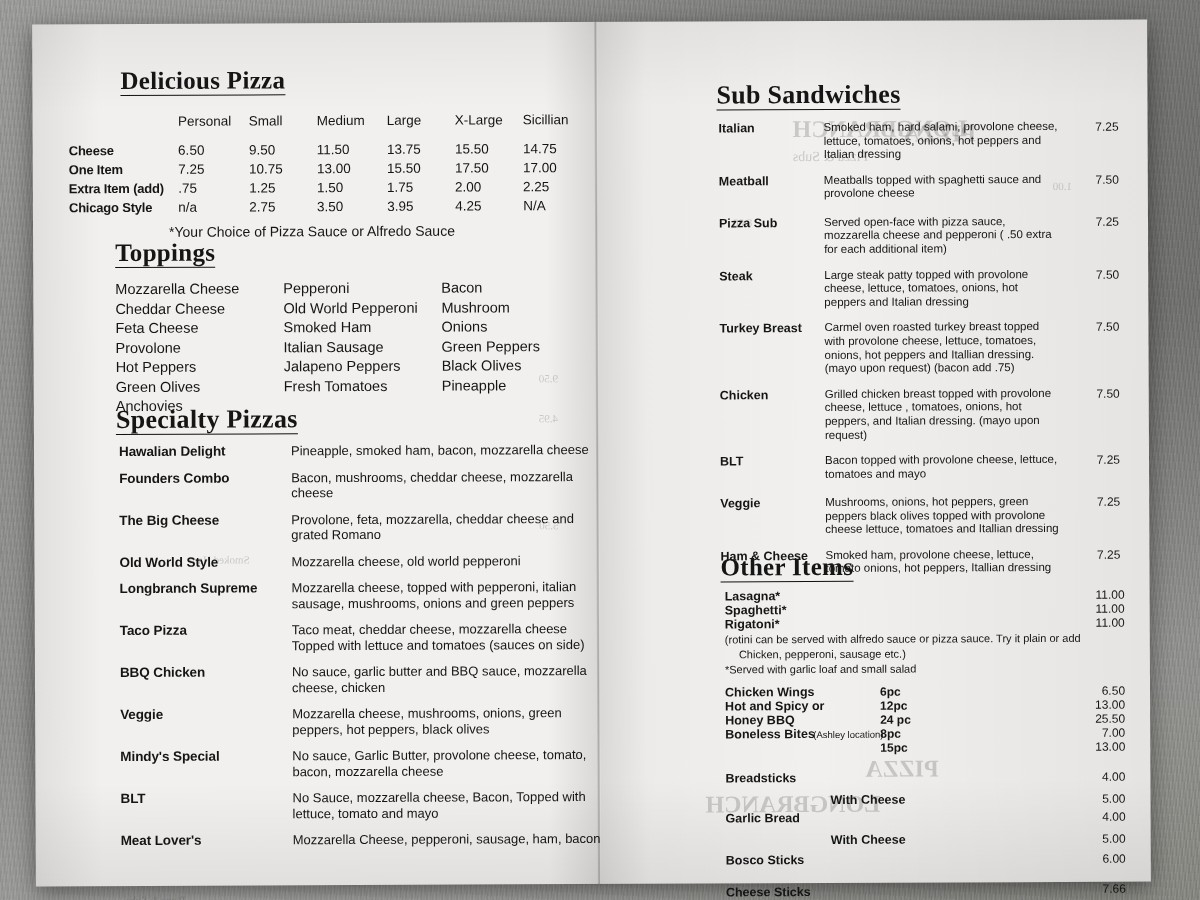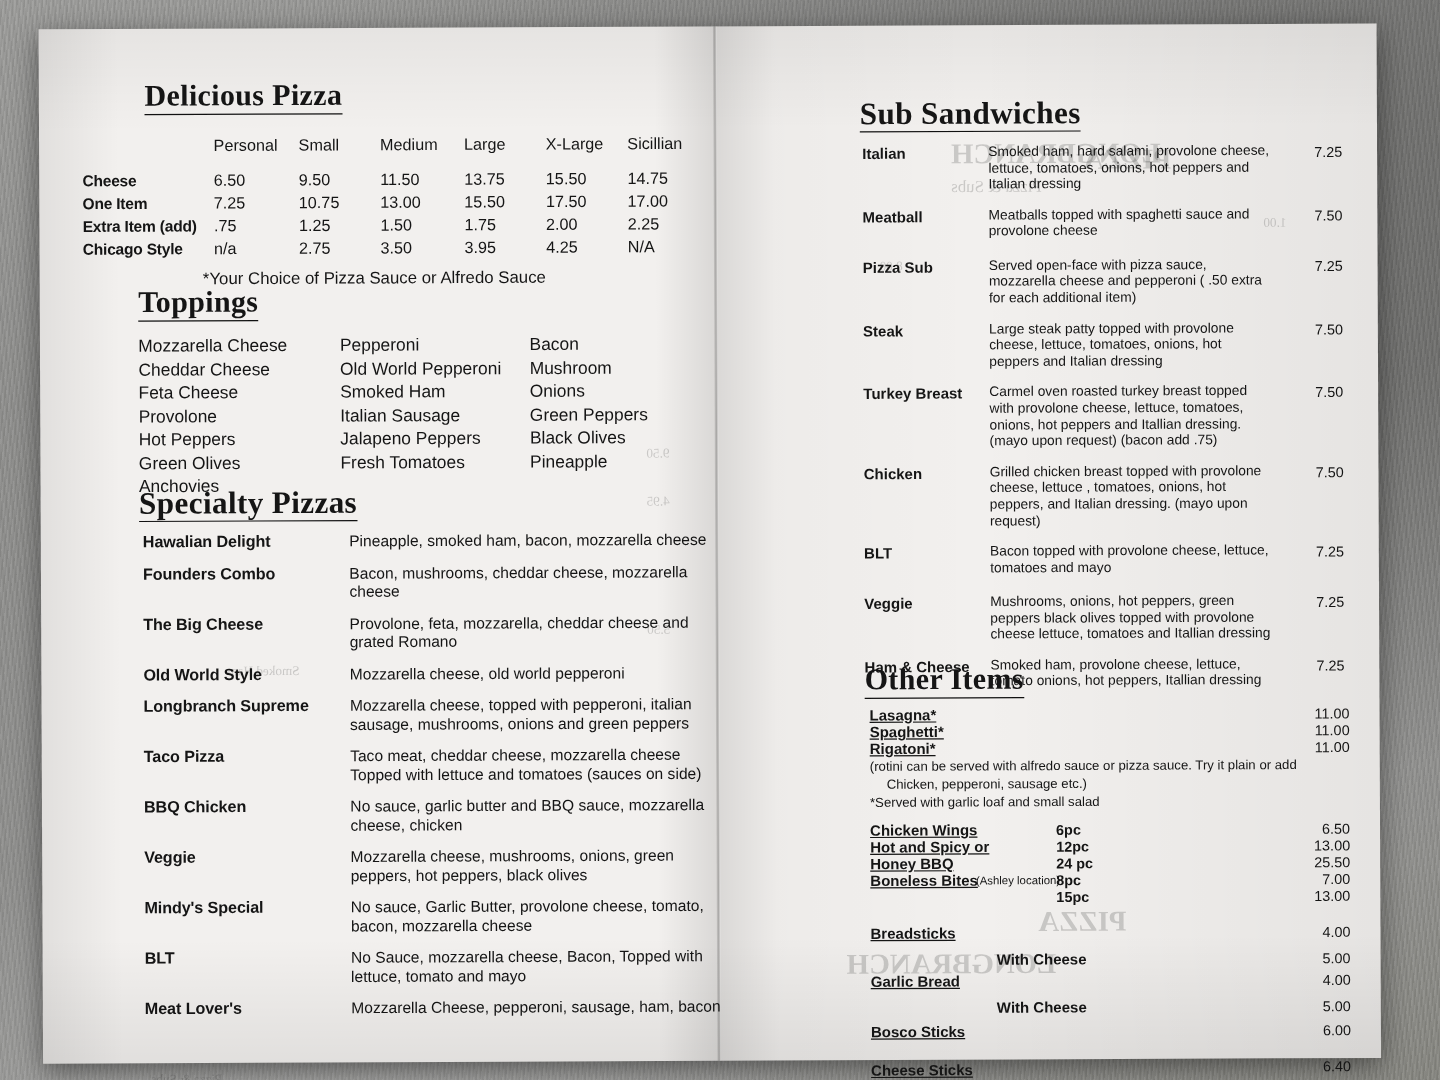--- a/index.html
+++ b/index.html
@@ -170,21 +170,21 @@
   #t-other { position: absolute; left: 686px; top: 533px; }
 
   .other {
     position: absolute;
     left: 690px;
     top: 568px;
     width: 400px;
     font-size: 12px;
   }
   .oline { position: relative; height: 14px; }
-  .oline .nm { position: absolute; left: 0; top: 0; font-weight: bold; font-size: 12.5px; text-decoration: underline; }
+  .oline .nm { position: absolute; left: 0; top: 0; font-weight: bold; font-size: 12.5px; }
   .oline .qty { position: absolute; left: 155px; top: 0; font-size: 12px; }
   .oline .qty.b { font-weight: bold; }
   .oline .pr { position: absolute; right: 0; top: 0; font-size: 12px; }
   .onote { font-size: 11px; line-height: 13px; margin-top: 2px; }
   .onote.indent { margin-left: 14px; }
   .gap-s { height: 9px; }
   .gap-m { height: 16px; }
   .with-cheese {
     position: absolute; left: 105px; top: 0; font-weight: bold; font-size: 12.5px;
   }
@@ -477,21 +477,21 @@
           <div class="oline" style="height:20px;">
             <span class="with-cheese">With Cheese</span>
             <span class="pr">5.00</span>
           </div>
           <div class="oline" style="height:32px;">
             <span class="nm">Bosco Sticks</span>
             <span class="pr">6.00</span>
           </div>
           <div class="oline" style="height:20px;">
             <span class="nm">Cheese Sticks</span>
-            <span class="pr" style="top:-2px;">6.40</span>
+            <span class="pr" style="top:-2px;">7.66</span>
           </div>
         </div>
       </div>
 
     </div>
     <div class="paper-shade"></div>
     <div class="fold"></div>
   </div>
 </div>
 

